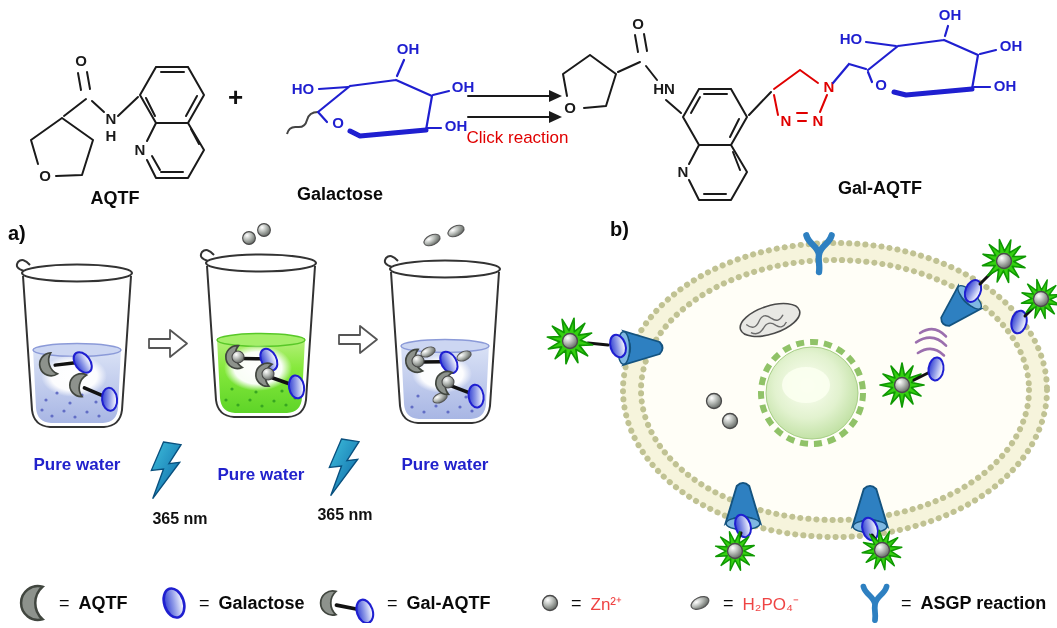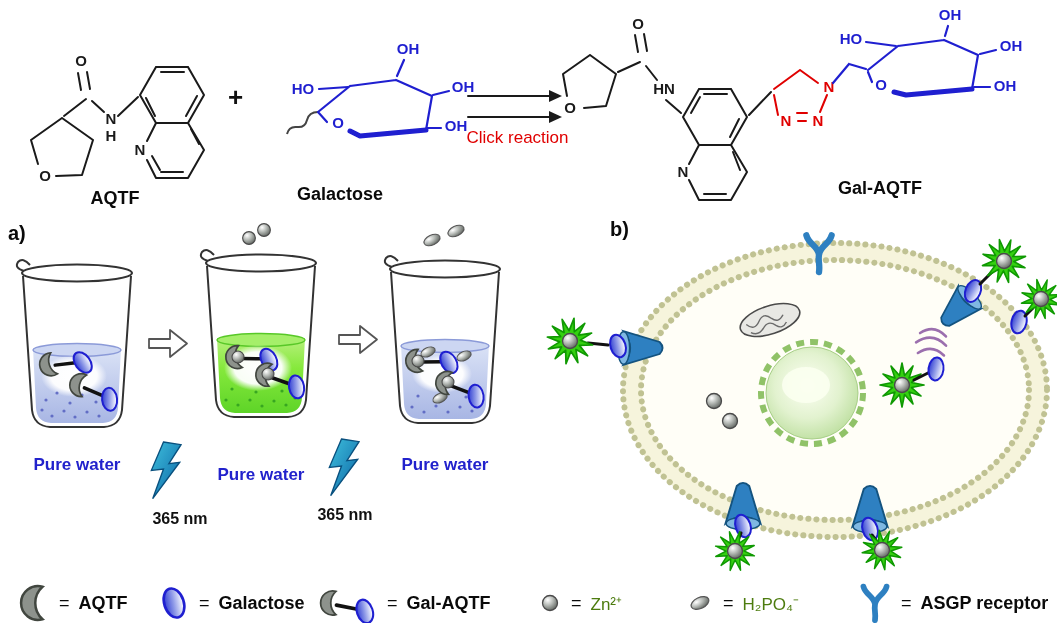--- a/index.html
+++ b/index.html
@@ -16,21 +16,21 @@
   .uv-label{font-size:16px;color:#111;font-weight:bold;}
   .plus{font-size:26px;font-weight:bold;}
   .atom{font-size:15px;font-weight:bold;paint-order:stroke;stroke:#ffffff;stroke-width:4px;stroke-linejoin:round;}
   .ak{fill:#1a1a1a;} .ab{fill:#1f1fd0;} .ar{fill:#e00000;}
   .bond{stroke:#1a1a1a;stroke-width:2;fill:none;stroke-linecap:round;}
   .bondb{stroke:#1f1fd0;stroke-width:2.2;fill:none;stroke-linecap:round;}
   .bondb5{stroke:#1f1fd0;stroke-width:5;fill:none;stroke-linecap:round;}
   .bondr{stroke:#e00000;stroke-width:2;fill:none;stroke-linecap:round;}
   .legend-item{position:absolute;top:580px;height:46px;display:flex;align-items:center;gap:9px;}
   .legend-name{font-size:18px;font-weight:bold;color:#0a0a0a;}
-  .legend-formula{font-size:17px;color:#4d7c0f;}
+  .legend-formula{font-size:17px;color:#ef4444;}
   .legend-eq{font-size:18px;color:#0a0a0a;}
 </style>
 </head>
 <body>
 
 <div class="figure">
 
   <svg width="0" height="0" style="position:absolute">
     <defs>
       <radialGradient id="gradZn" cx="35%" cy="30%" r="75%">
@@ -405,16 +405,16 @@
       </svg>
     <span class="legend-eq">=</span>
     <span class="legend-formula">H₂PO₄⁻</span>
   </div>
 
   <div class="legend-item" style="left:858px">
     <svg width="34" height="42" viewBox="-17 -40 34 44">
         <use href="#sym-yrec" transform="scale(1.1)"></use>
       </svg>
     <span class="legend-eq">=</span>
-    <span class="legend-name">ASGP receptor</span>
+    <span class="legend-name">ASGP reaction</span>
   </div>
 
 </div>
 
 </body></html>

